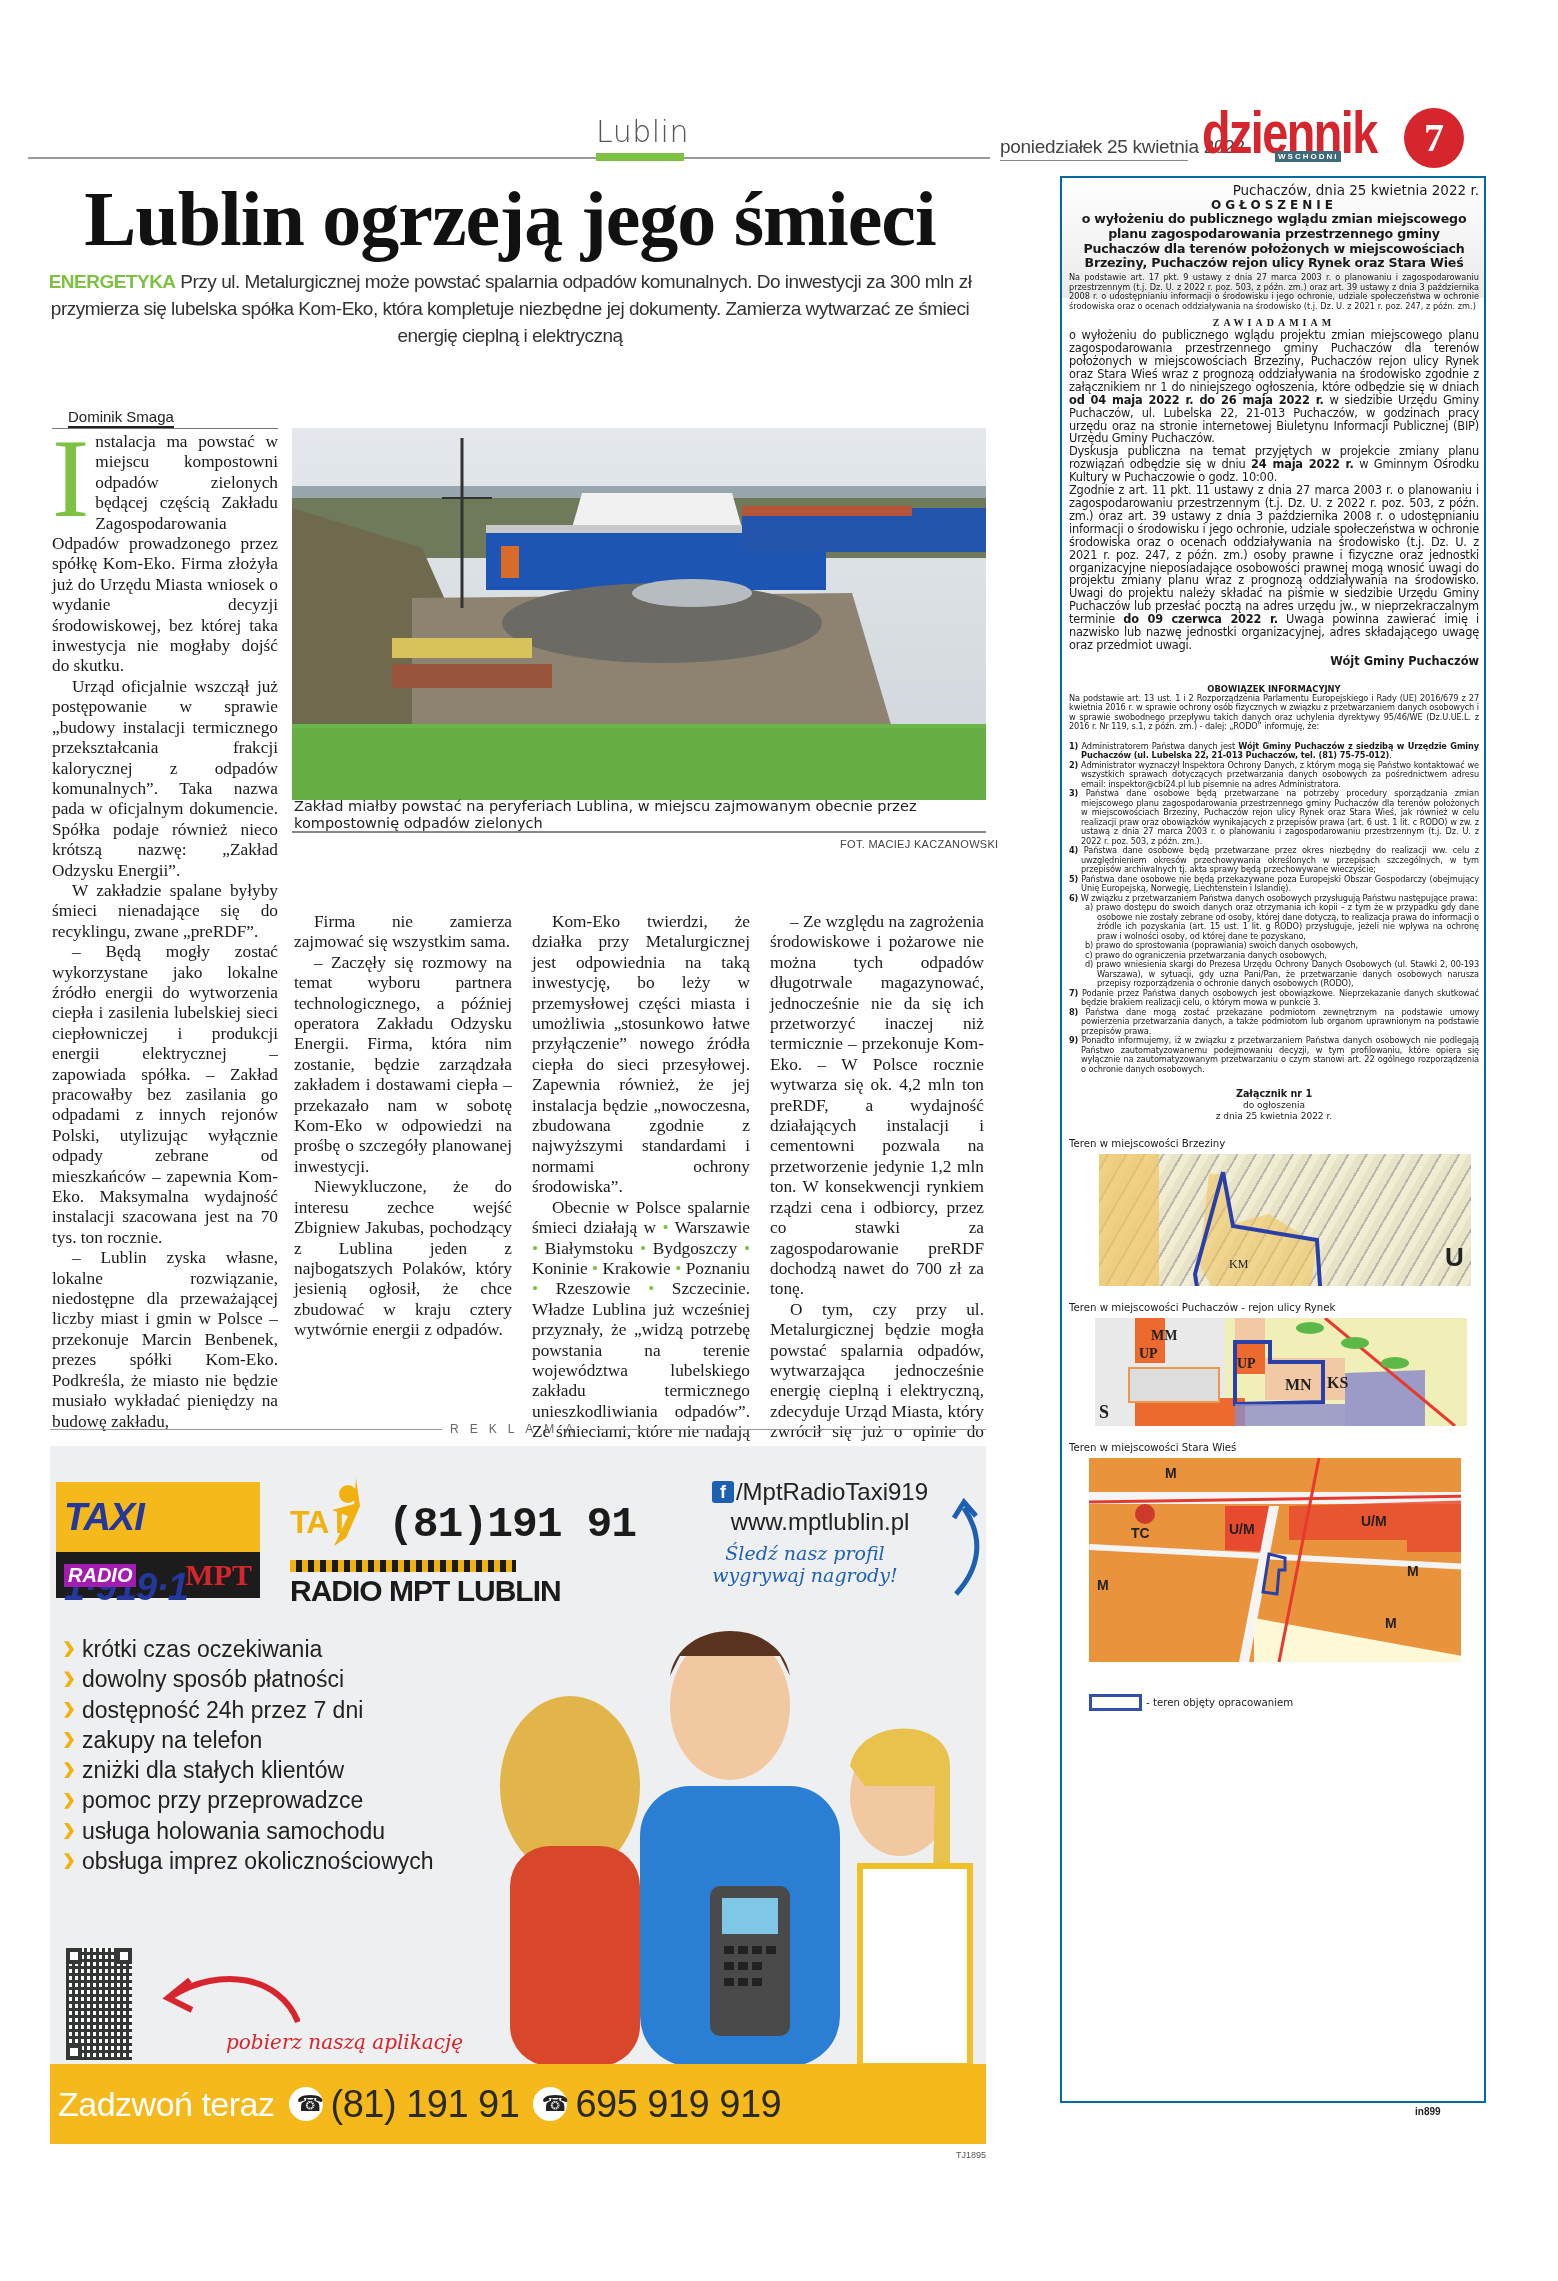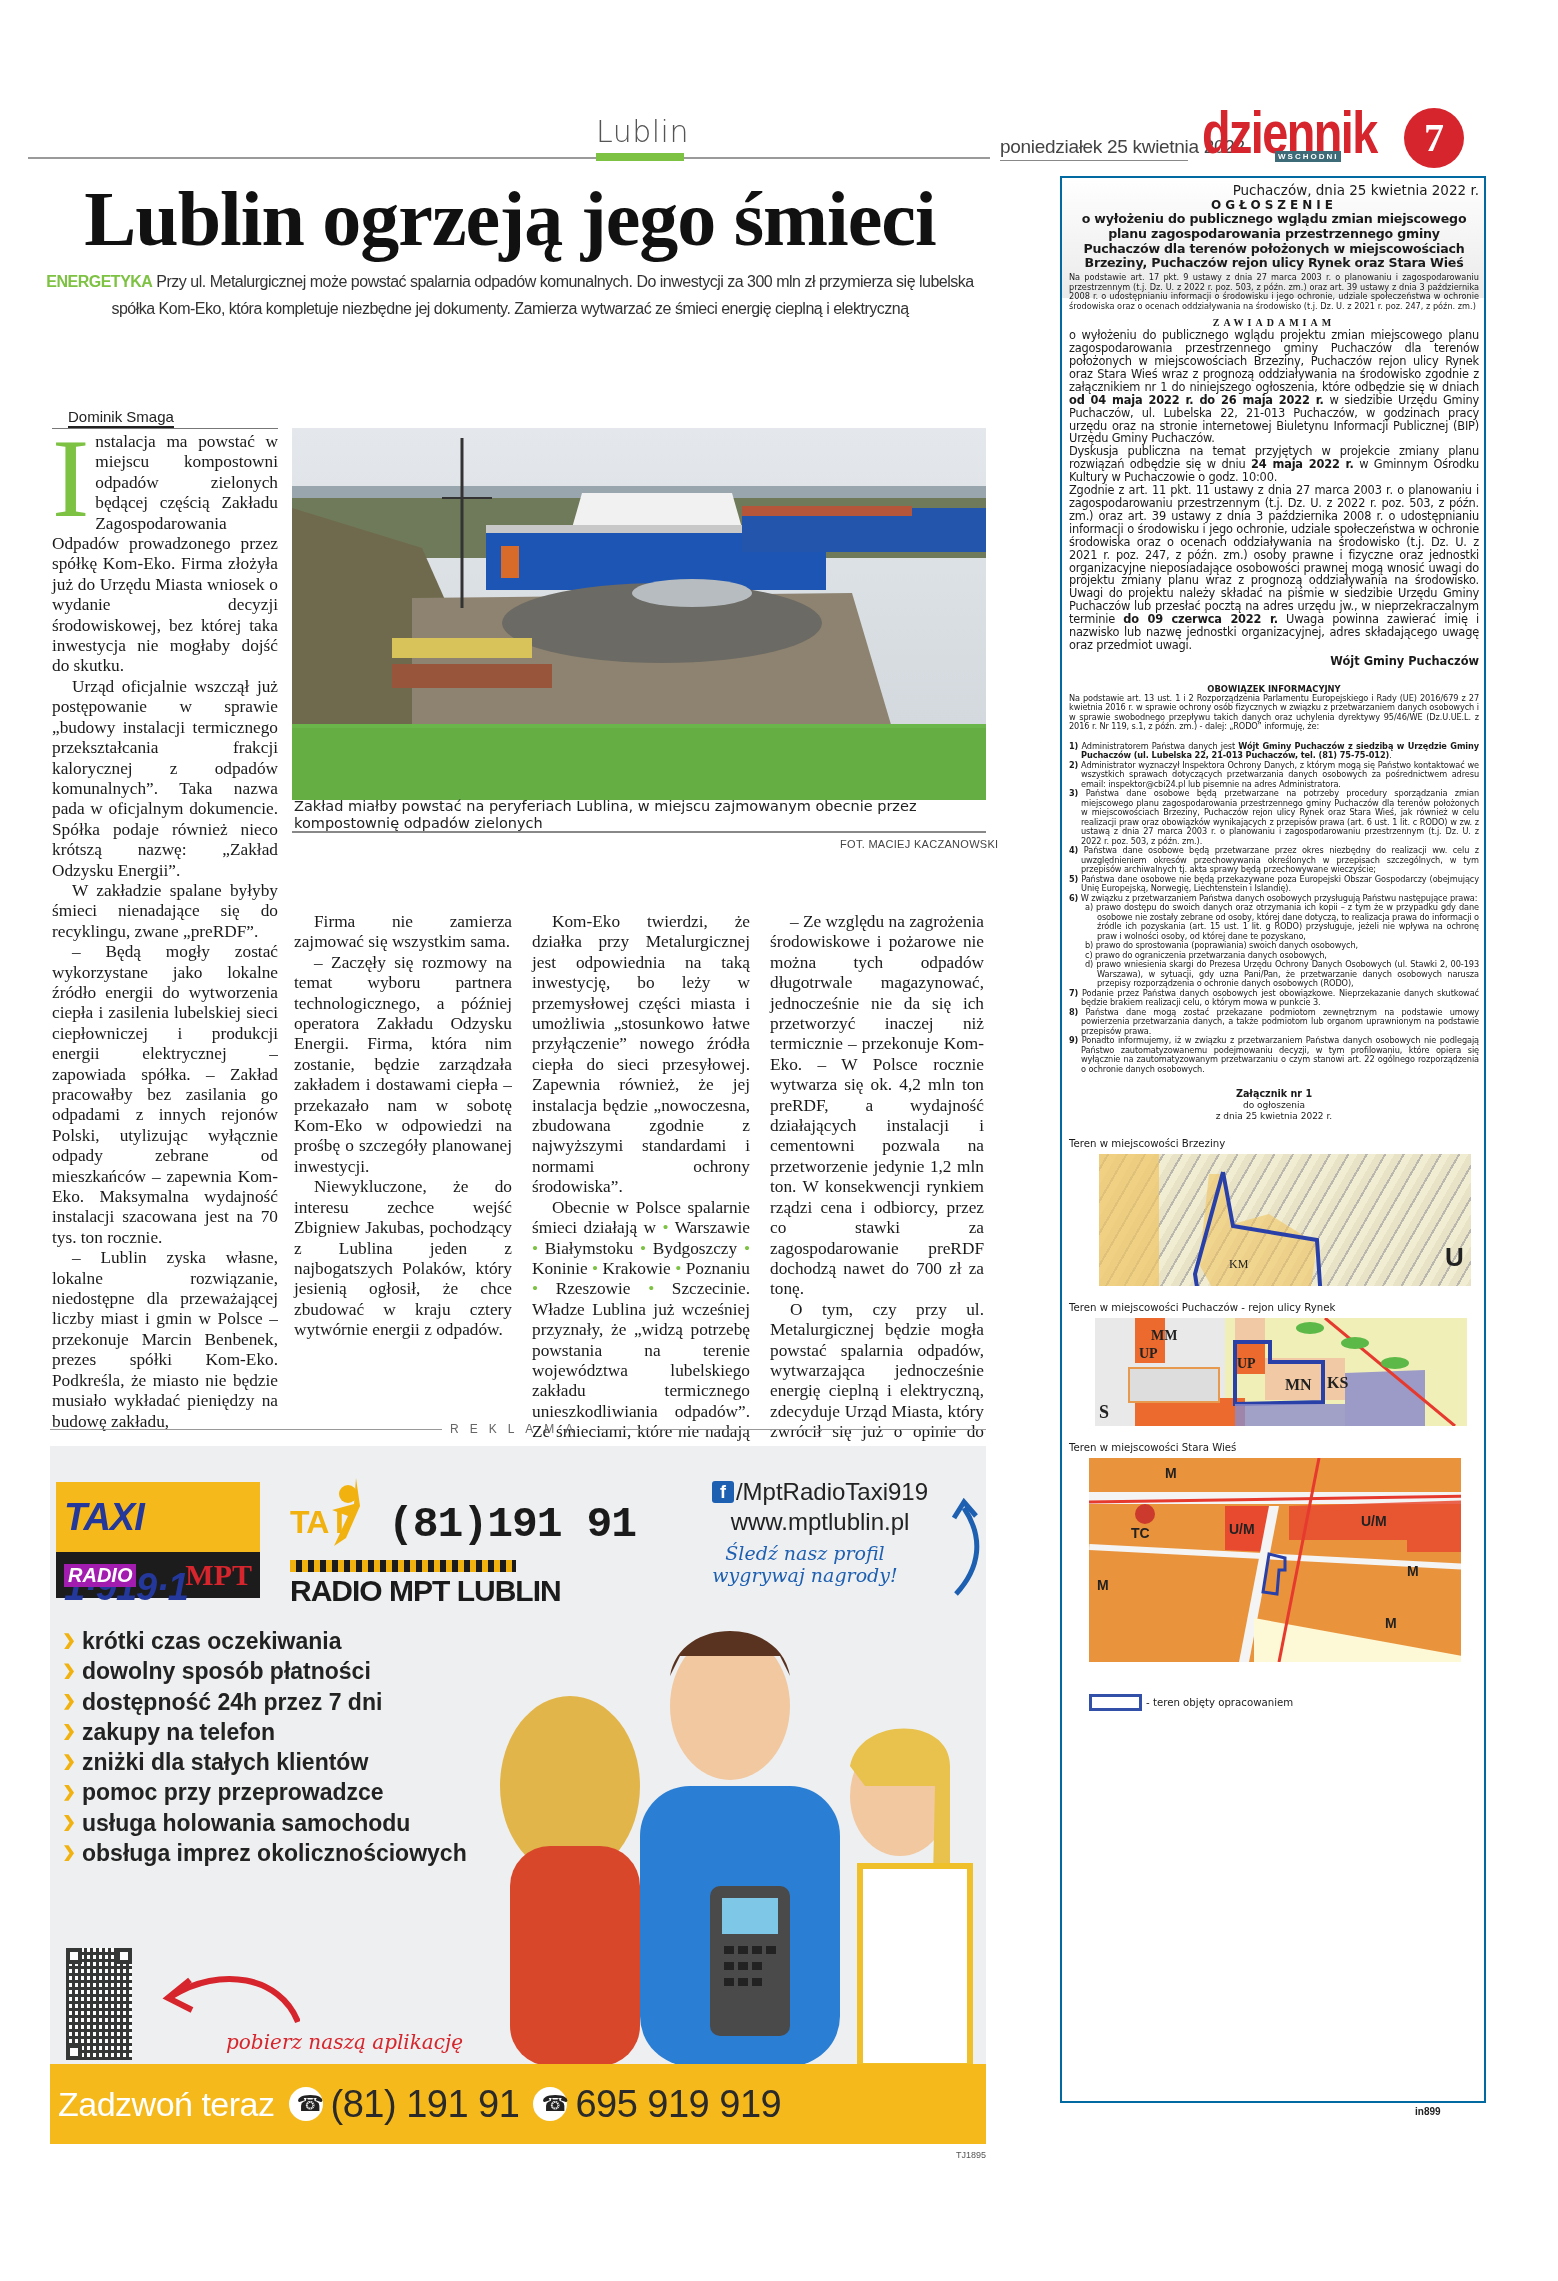--- a/index.html
+++ b/index.html
@@ -12,21 +12,21 @@
   .section-accent { position: absolute; left: 596px; top: 153px; width: 88px; height: 8px; background: #7dc242; }
   .page-date { position: absolute; left: 1000px; top: 136px; font-size: 19px; color: #444; letter-spacing: -0.3px; }
   .date-rule { position: absolute; left: 1000px; top: 160px; width: 188px; height: 1px; background: #888; }
   .masthead { position: absolute; left: 1202px; top: 104px; width: 170px; height: 64px; }
   .masthead-word { font-family: "Liberation Sans", sans-serif; font-weight: 900; font-size: 60px; line-height: 58px; color: #d6252c; letter-spacing: -2px; font-stretch: condensed; transform: scaleX(0.78); transform-origin: left; display: block; }
   .masthead-sub { position: absolute; left: 73px; top: 47px; background: #3e6b78; color: #fff; font-size: 8px; font-weight: 700; letter-spacing: 2px; padding: 1px 3px; }
   .page-number { position: absolute; left: 1404px; top: 108px; width: 60px; height: 60px; border-radius: 50%; background: #d6252c; color: #fff; font-family: "Liberation Serif", serif; font-weight: 700; font-size: 40px; line-height: 60px; text-align: center; }
 
   
   .headline { position: absolute; left: 30px; top: 174px; width: 960px; text-align: center; font-family: "Liberation Serif", serif; font-weight: 700; font-size: 78px; line-height: 90px; color: #111; letter-spacing: -1px; }
-  .lead { position: absolute; left: 40px; top: 268px; width: 940px; text-align: center; font-family: "Liberation Sans", sans-serif; font-size: 16px; line-height: 27px; color: #333; letter-spacing: -0.5px; }
+  .lead { position: absolute; left: 40px; top: 268px; width: 940px; text-align: center; font-family: "Liberation Sans", sans-serif; font-size: 19px; line-height: 27px; color: #333; letter-spacing: -0.5px; }
   .lead-kicker { color: #7dc242; font-weight: 700; }
 
   .byline { position: absolute; left: 68px; top: 408px; font-size: 15px; color: #222; border-bottom: 2px solid #222; padding-bottom: 1px; }
   .byline-rule { position: absolute; left: 52px; top: 428px; width: 226px; height: 1px; background: #777; }
 
   .col { position: absolute; font-family: "Liberation Serif", serif; font-size: 17.3px; line-height: 20.4px; color: #1a1a1a; text-align: justify; hyphens: manual; }
   .col p { text-indent: 20px; }
   .col p.no-indent { text-indent: 0; }
   .dropcap { float: left; font-family: "Liberation Serif", serif; font-size: 112px; line-height: 84px; color: #7dc242; margin: 4px 6px 0 0; font-weight: 400; }
 
@@ -59,21 +59,21 @@
   .brand2-phone { position: absolute; left: 98px; top: 24px; font-size: 43px; font-weight: 700; color: #1b1b1b; letter-spacing: -1px; white-space: nowrap; font-family: Liberation Mono, monospace; }
   .brand2-checker { position: absolute; left: 0; top: 84px; width: 226px; height: 12px; background: repeating-linear-gradient(90deg, #f1b20f 0 6px, #1b1b1b 6px 12px); }
   .brand2-name { position: absolute; left: 0; top: 98px; font-size: 30px; font-weight: 700; color: #1b1b1b; letter-spacing: -1px; white-space: nowrap; }
   .social { position: absolute; left: 640px; top: 32px; width: 260px; text-align: center; }
   .fb-line { font-size: 24px; color: #222; white-space: nowrap; }
   .fb-icon { display: inline-block; width: 22px; height: 22px; background: #1d5fb1; color: #fff; border-radius: 3px; font-weight: 700; font-size: 18px; line-height: 22px; text-align: center; vertical-align: 2px; margin-right: 2px; }
   .www { font-size: 24px; color: #222; margin-top: 2px; }
   .follow { font-family: "DejaVu Serif", serif; font-style: italic; color: #1d5fb1; font-size: 19px; line-height: 22px; margin-top: 6px; margin-left: -30px; }
   .follow-arrow { position: absolute; left: 260px; top: 20px; width: 40px; height: 100px; }
 
-  .features { position: absolute; left: 14px; top: 180px; list-style: none; font-weight: bold; }
+  .features { position: absolute; left: 14px; top: 188px; list-style: none; }
   .features li { font-size: 23px; line-height: 30.3px; color: #222; white-space: nowrap; display: flex; align-items: center; }
   .chev { display: inline-block; width: 10px; height: 16px; margin-right: 8px; background: #f1b20f; clip-path: polygon(0 0, 45% 0, 100% 50%, 45% 100%, 0 100%, 55% 50%); }
 
   .qr { position: absolute; left: 16px; top: 502px; width: 66px; height: 112px; background:
       repeating-linear-gradient(0deg, #222 0 3px, transparent 3px 7px),
       repeating-linear-gradient(90deg, #222 0 3px, #fff 3px 6px); opacity: 0.9; }
   .qr-corner { position: absolute; width: 16px; height: 16px; border: 4px solid #222; background: #fff; }
   .app-arrow { position: absolute; left: 110px; top: 520px; width: 140px; height: 60px; }
   .app-text { position: absolute; left: 176px; top: 584px; font-family: "DejaVu Serif", serif; font-style: italic; color: #d6252c; font-size: 20px; white-space: nowrap; }
 

